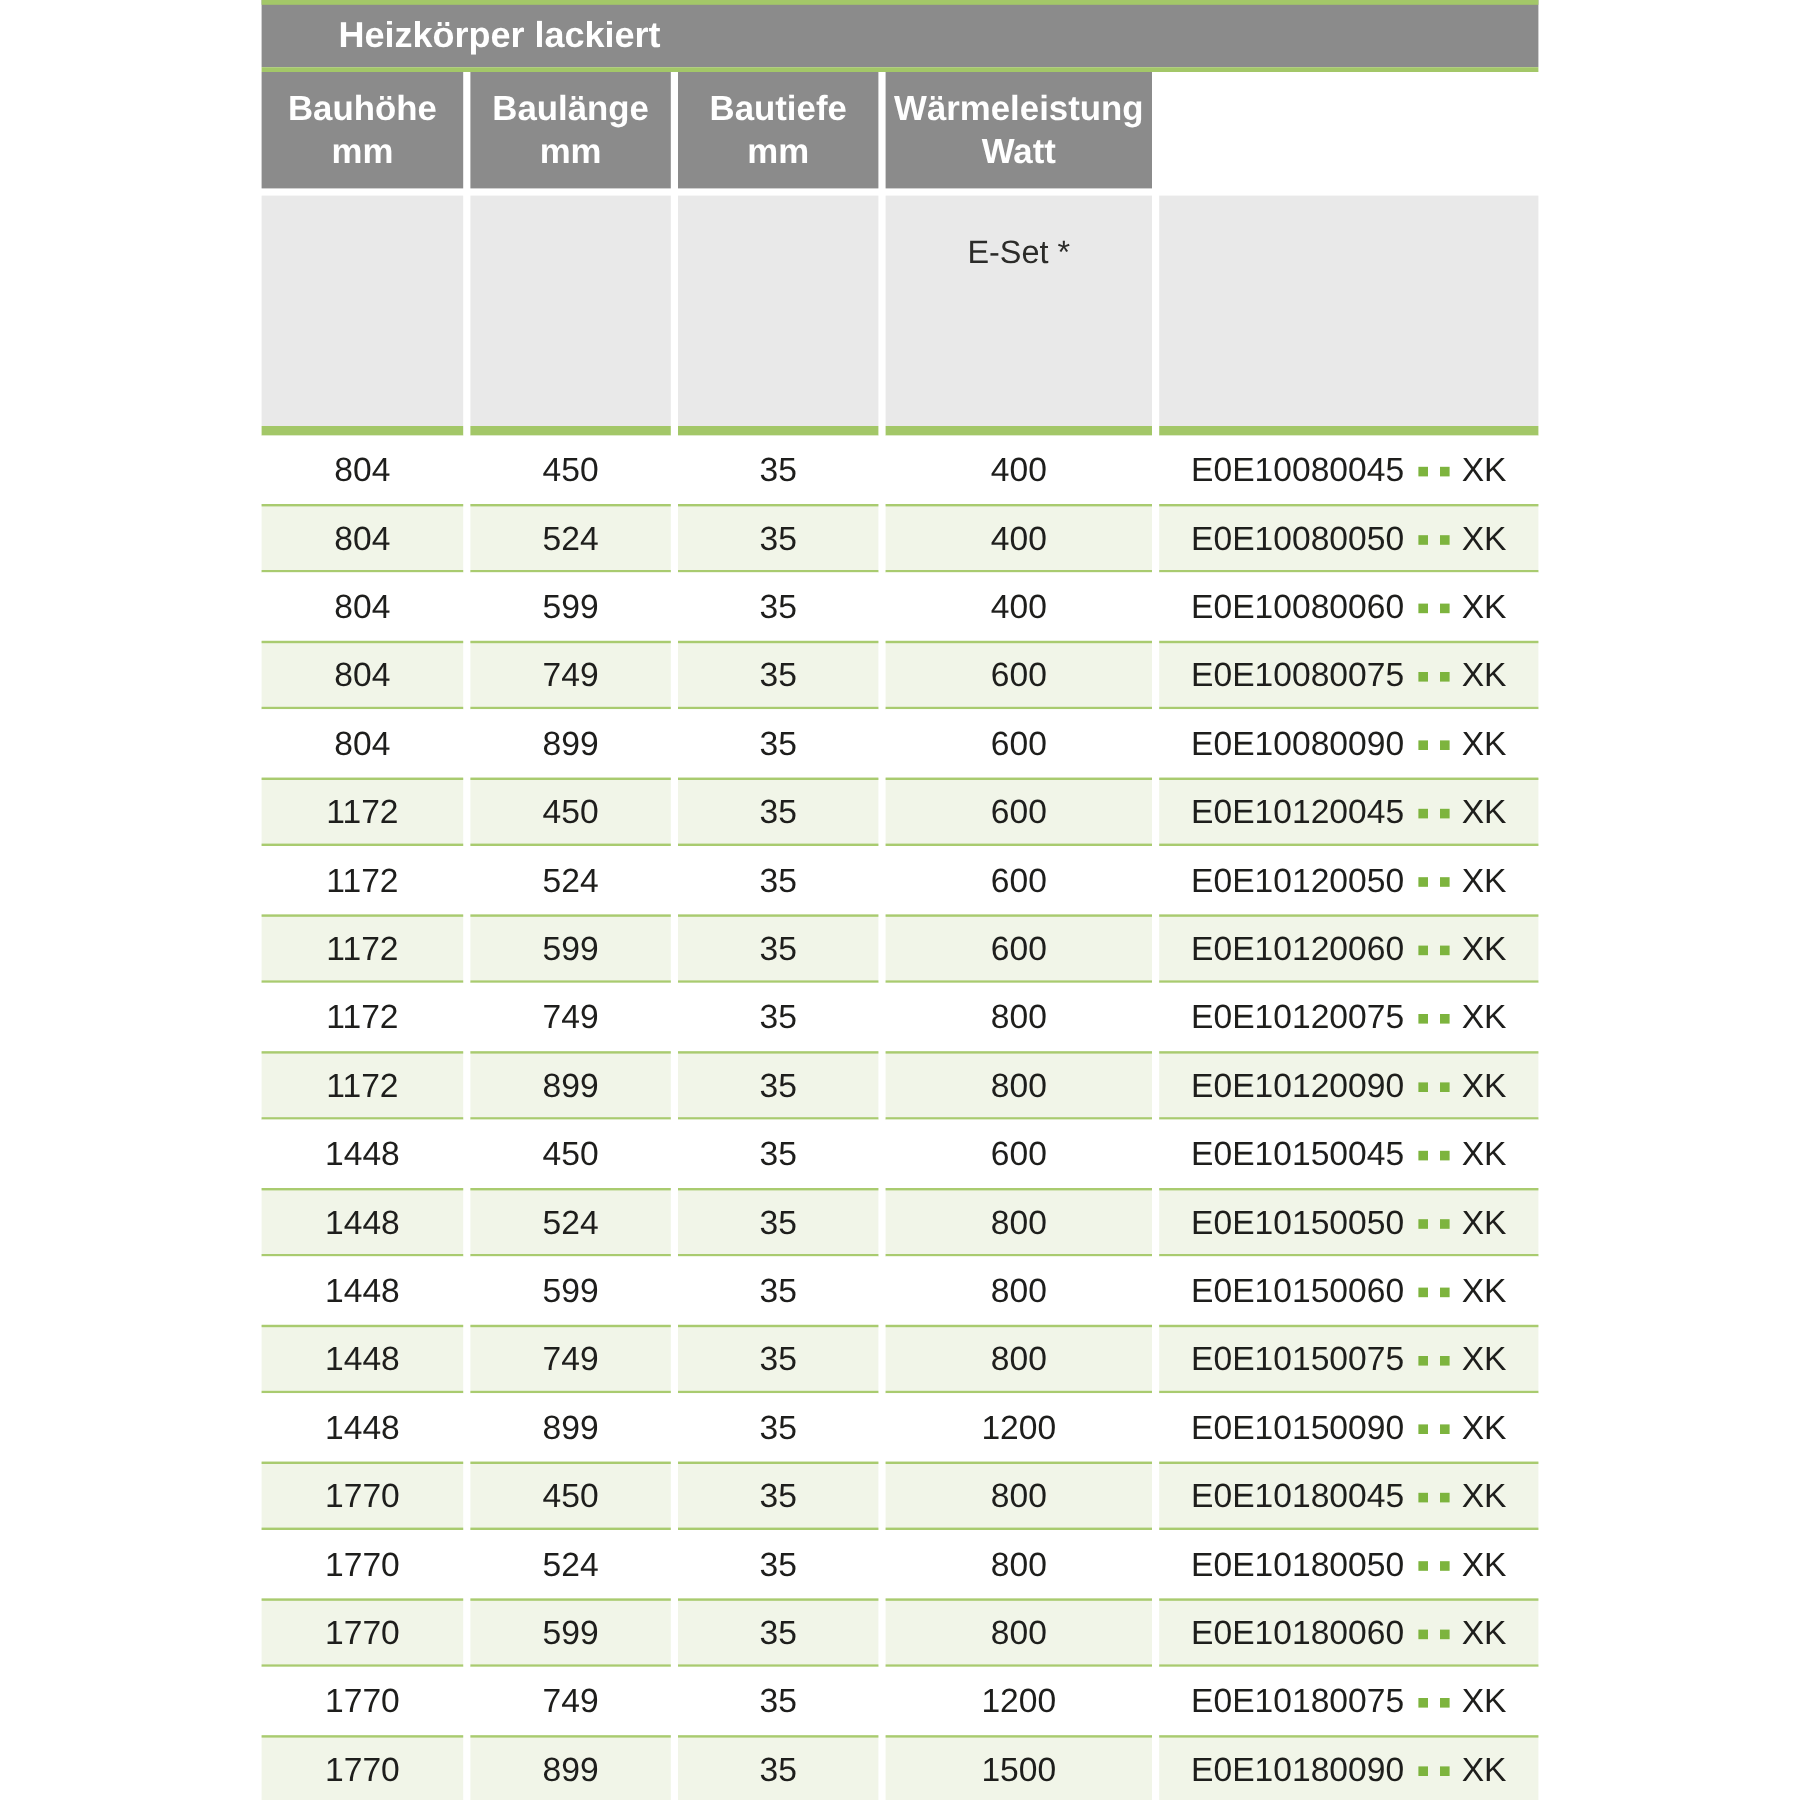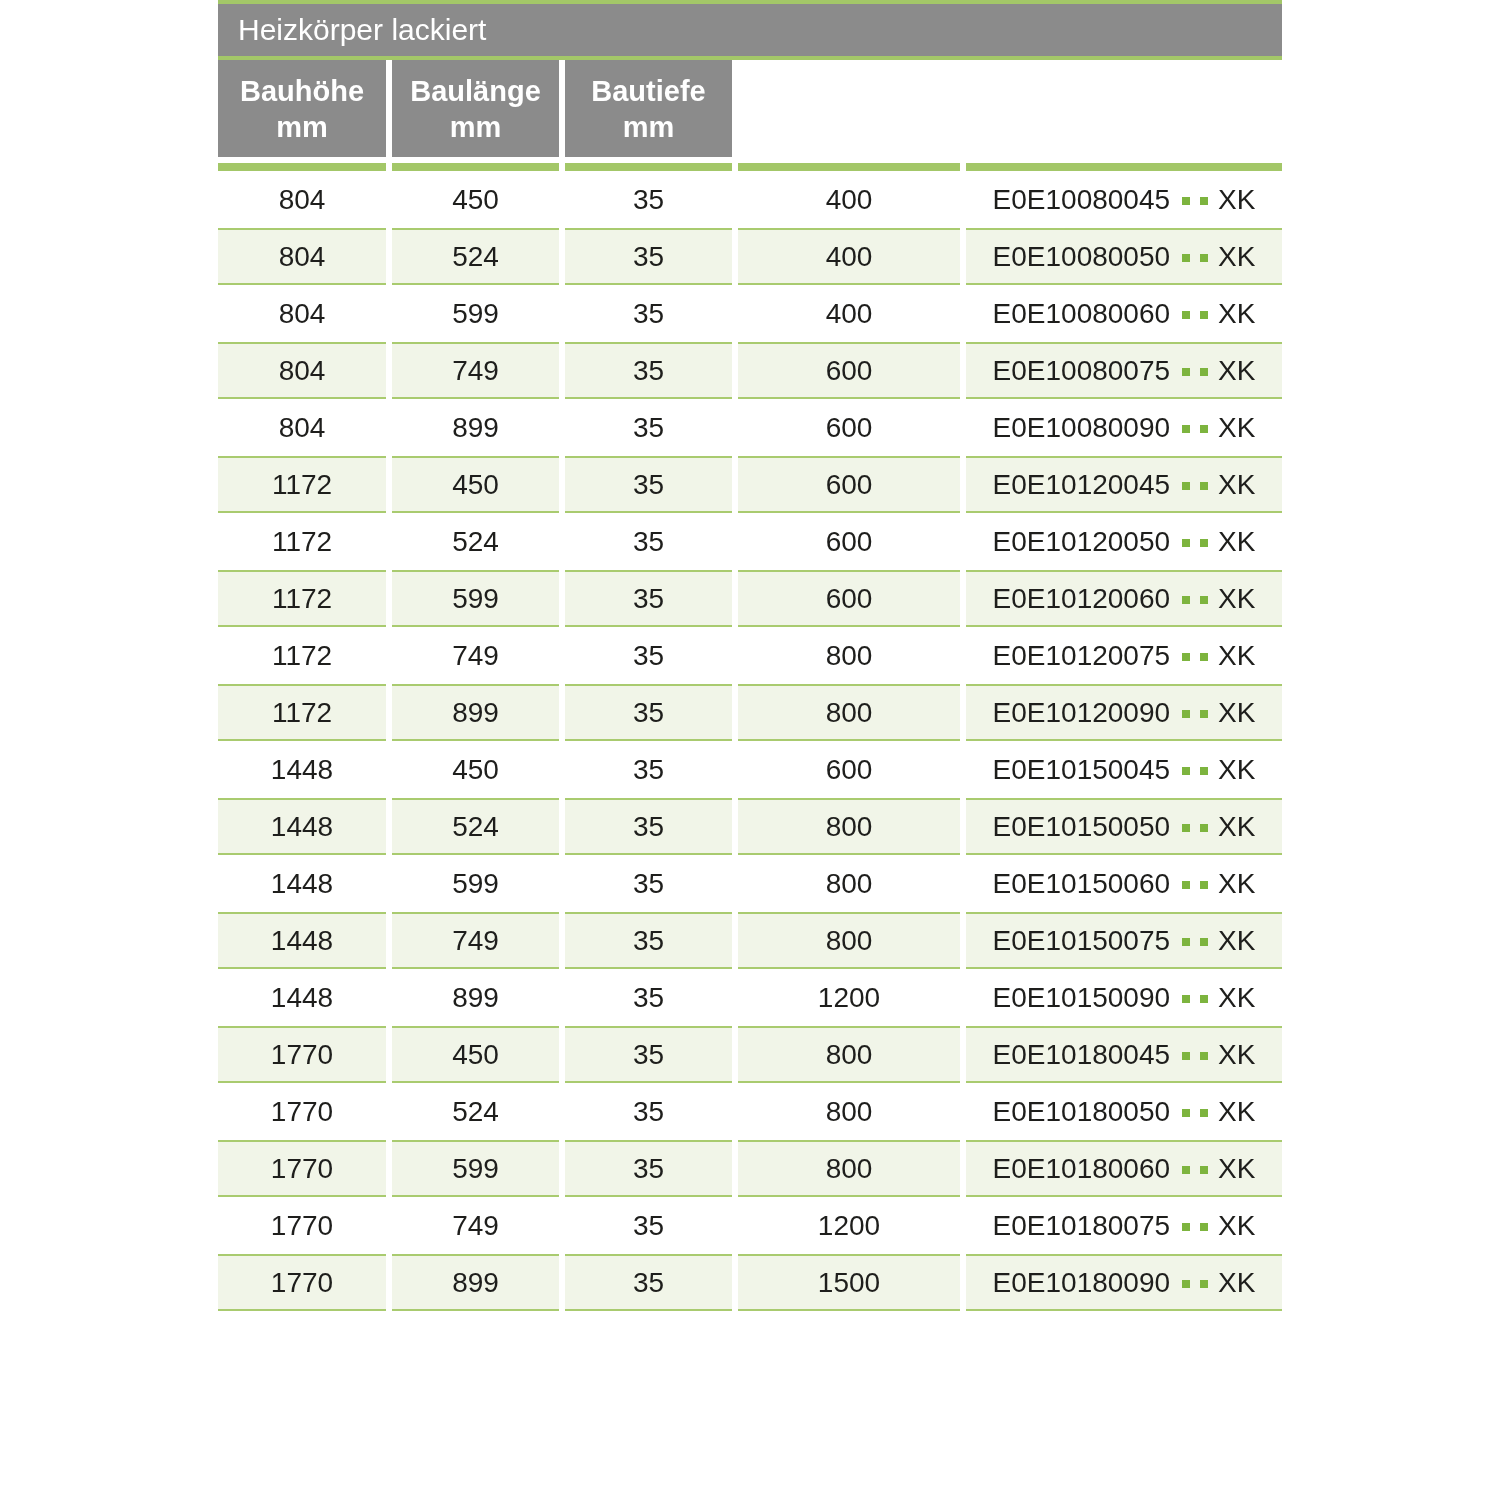--- a/index.html
+++ b/index.html
@@ -26,21 +26,22 @@
     border-top: 4px solid #a3c768;
     background: #8b8b8b;
     height: 56px;
     display: flex;
     align-items: center;
     padding-left: 20px;
   }
   .title-bar span {
     color: #ffffff;
     font-size: 30px;
-    font-weight: 400;
+    font-weight: 700;
+    margin-left: 44px;
   }
   .title-divider {
     height: 4px;
     background: #a3c768;
   }
   
   .header-row { height: 97px; }
   .hcell {
     background: #8b8b8b;
     color: #ffffff;
@@ -111,24 +112,37 @@
       <span>mm</span>
     </div>
     <div class="hcell">
       <span>Baulänge</span>
       <span>mm</span>
     </div>
     <div class="hcell">
       <span>Bautiefe</span>
       <span>mm</span>
     </div>
+    <div class="hcell">
+      <span>Wärmeleistung</span>
+      <span>Watt</span>
+    </div>
   </div>
 
   <div class="gap-row"></div>
 
+  <div class="grid subheader-row">
+    <div class="shcell"></div>
+    <div class="shcell"></div>
+    <div class="shcell"></div>
+    <div class="shcell">
+      <span>E-Set *</span>
+    </div>
+    <div class="shcell"></div>
+  </div>
 
   <div class="grid greenbar-row">
     <div></div>
     <div></div>
     <div></div>
     <div></div>
     <div></div>
   </div>
 
   <div>

